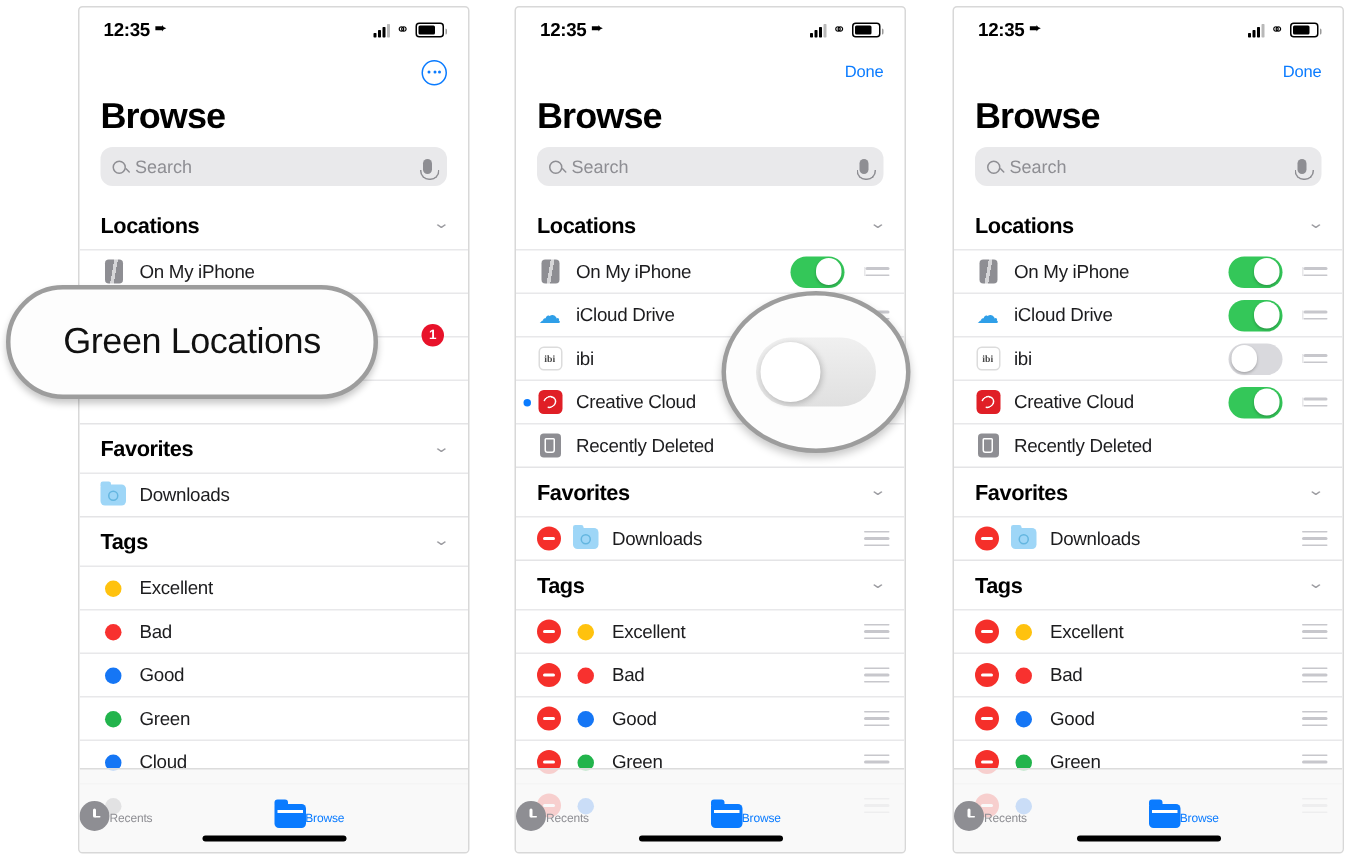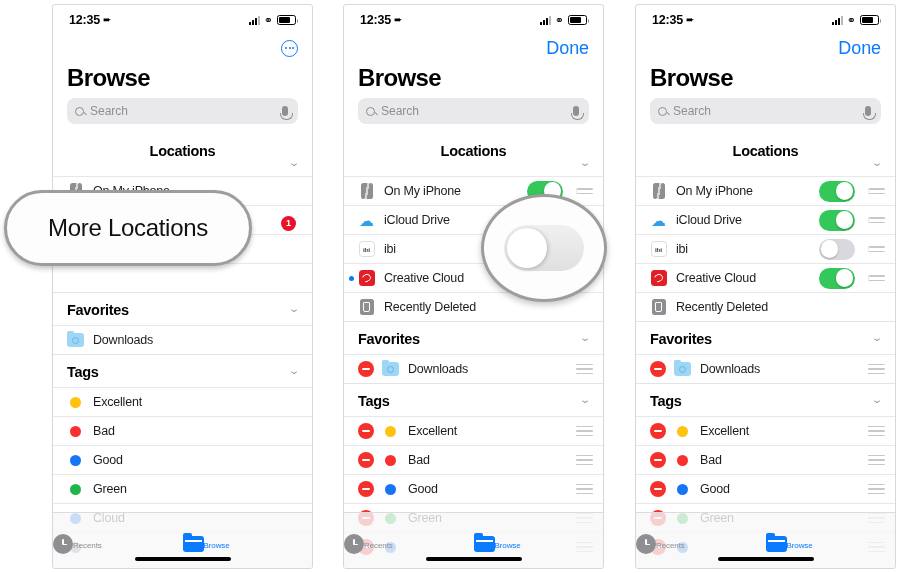--- a/index.html
+++ b/index.html
@@ -78,21 +78,21 @@
     padding: 0 14px;
   }
   .more-circle {
     width: 17px; height: 17px; border-radius: 50%;
     border: 1.2px solid #0a7bff;
     display: flex; align-items: center; justify-content: center;
     gap: 1.5px;
   }
   .more-circle span { width: 2px; height: 2px; border-radius: 50%; background: #0a7bff; display:block; }
   .done-btn {
-    font-size: 18px; color: #0a7bff; letter-spacing: -0.1px;
+    font-size: 11px; color: #0a7bff; letter-spacing: -0.1px;
   }
   .title {
     font-size: 24px;
     font-weight: 700;
     letter-spacing: -0.6px;
     color: #000;
     padding: 3px 14px 6px;
   }
   .searchbar {
     margin: 0 14px 10px;
@@ -124,21 +124,21 @@
     border-radius: 0 0 6px 6px;
   }
 
   
   .scroll { position: relative; }
   .sec-header {
     display: flex; align-items: center;
     padding: 9px 14px 7px;
     border-top: 1px solid #e4e4e6;
   }
-  .sec-header.first { border-top: none; flex-direction: column; }
+  .sec-header.first { border-top: none; }
   .sec-title {
     font-size: 14.5px; font-weight: 700; letter-spacing: -0.3px; color: #000;
   }
   .chev {
     margin-left: auto; color: #9b9ba0;
     font-size: 10px; line-height: 1;
     transform: scaleX(1.45) translateY(-1px);
   }
   .row {
     display: flex; align-items: center;
@@ -425,21 +425,21 @@
       </div>
       <div class="homebar"></div>
     </div>
   </div>
 
   <div style="position:absolute;left:281px;top:216px;width:15px;height:15px;border-radius:50%;background:#e8122a;display:flex;align-items:center;justify-content:center;z-index:15;">
     <span style="color:#fff;font-size:9px;font-weight:700;line-height:1;">1</span>
   </div>
 
   <div class="callout-pill">
-    <span class="ctext">More Locations</span>
+    <span class="ctext">Green Locations</span>
   </div>
 
   <div class="phone" id="phone2">
 
     <div class="statusbar">
       <span class="sb-time">12:35</span>
       <span class="sb-loc">➨</span>
       <span class="sb-right">
         <span class="sig">
             <i></i>

